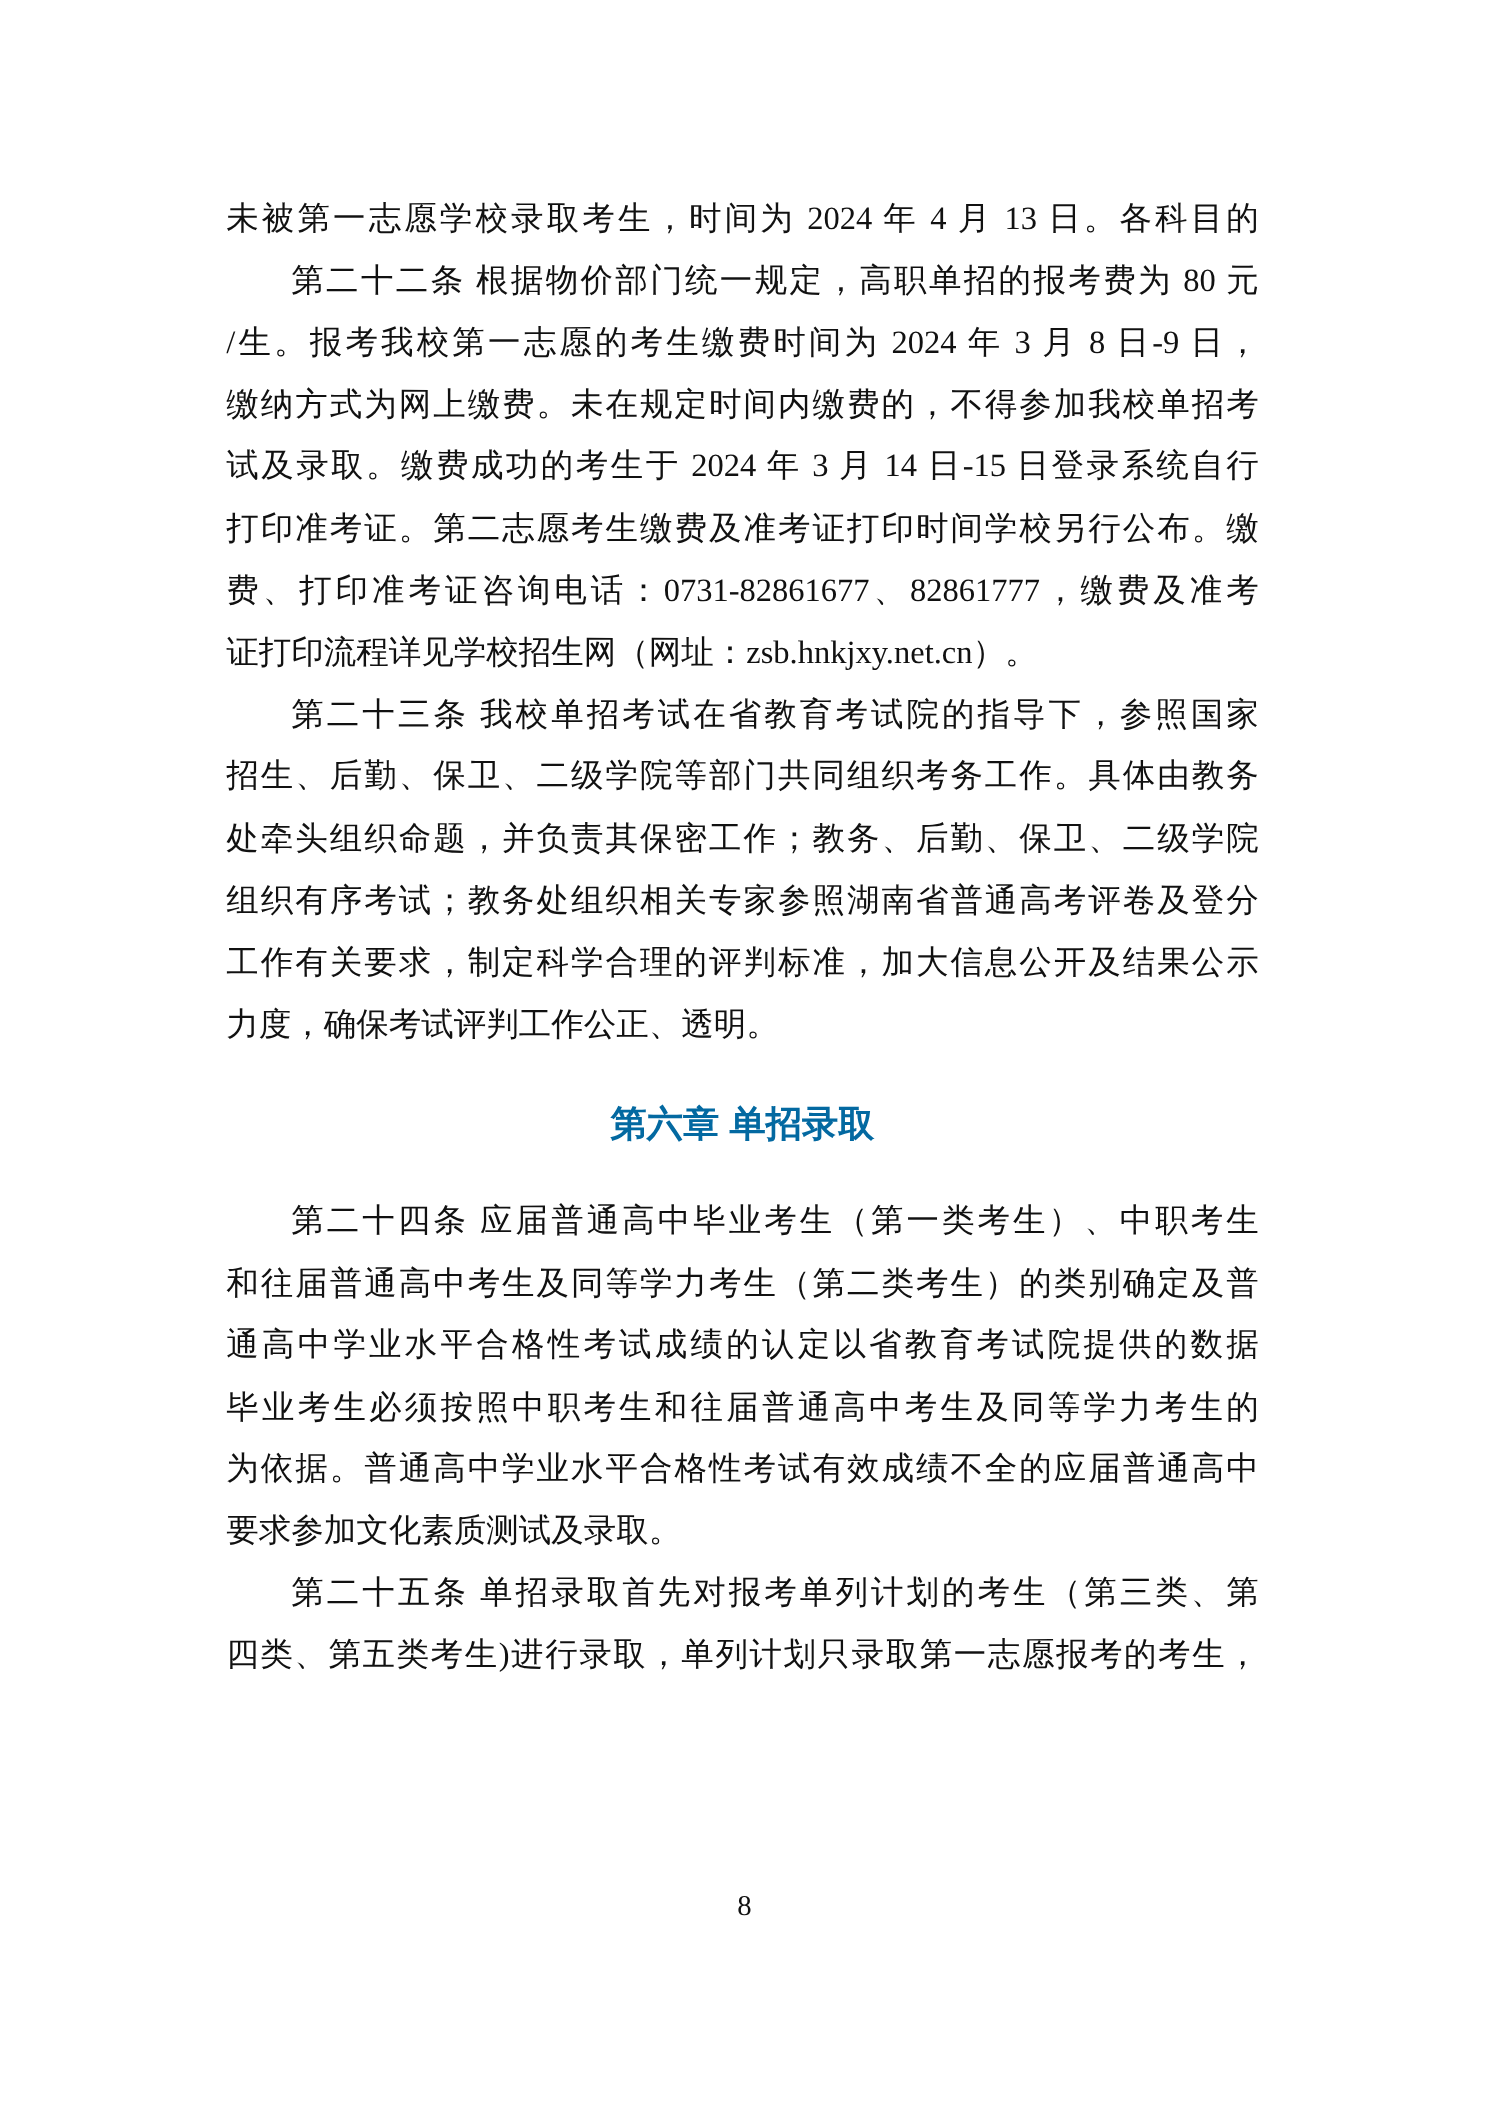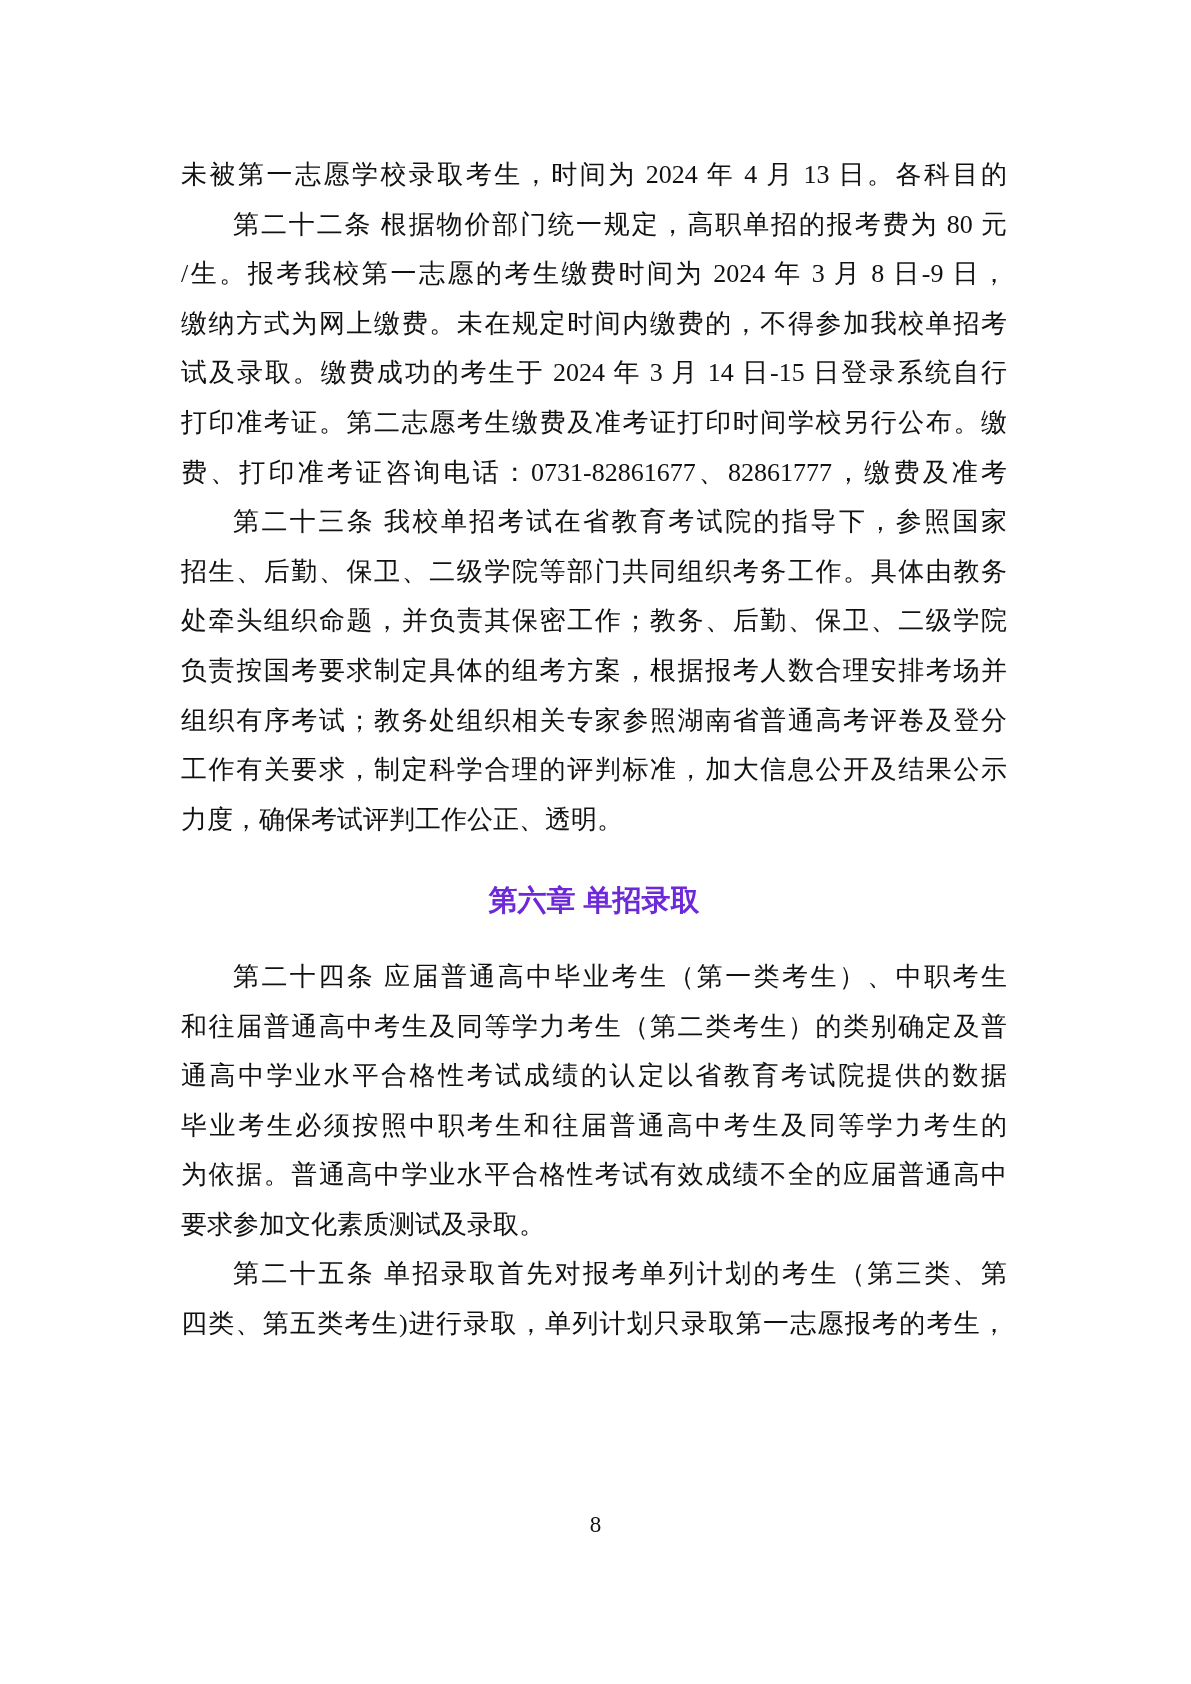--- a/index.html
+++ b/index.html
@@ -37,21 +37,21 @@
   }
   .heading {
     font-size: 29px;
     font-weight: bold;
     font-family: "Liberation Sans", "DejaVu Sans", sans-serif;
     text-align: center;
     height: 49.6px;
     line-height: 49.6px;
     margin-top: 32px;
     margin-bottom: 26px;
-    color: #6d28d9;
+    color: #0369a1;
   }
   .pagenum {
     position: absolute;
     top: 1512px;
     left: 0;
     width: 100%;
     text-align: center;
     font-size: 23px;
     color: #111111;
   }
@@ -62,24 +62,24 @@
 <div class="page">
   <div class="body-block">
 
     <div class="line j"><span class="b"></span><span>未被第一志愿学校录取考生，时间为 2024 年 4 月 13 日。各科目的</span></div>
     <div class="line j indent"><span class="b">第二十二条</span><span> 根据物价部门统一规定，高职单招的报考费为 80 元</span></div>
     <div class="line j"><span class="b"></span><span>/生。报考我校第一志愿的考生缴费时间为 2024 年 3 月 8 日-9 日，</span></div>
     <div class="line j"><span class="b"></span><span>缴纳方式为网上缴费。未在规定时间内缴费的，不得参加我校单招考</span></div>
     <div class="line j"><span class="b"></span><span>试及录取。缴费成功的考生于 2024 年 3 月 14 日-15 日登录系统自行</span></div>
     <div class="line j"><span class="b"></span><span>打印准考证。第二志愿考生缴费及准考证打印时间学校另行公布。缴</span></div>
     <div class="line j"><span class="b"></span><span>费、打印准考证咨询电话：0731-82861677、82861777，缴费及准考</span></div>
+    <div class="line"><span class="b"></span><span>证打印流程详见学校招生网（网址：zsb.hnkjxy.net.cn）。</span></div>
     <div class="line j indent"><span class="b">第二十三条</span><span> 我校单招考试在省教育考试院的指导下，参照国家</span></div>
     <div class="line j"><span class="b"></span><span>招生、后勤、保卫、二级学院等部门共同组织考务工作。具体由教务</span></div>
     <div class="line j"><span class="b"></span><span>处牵头组织命题，并负责其保密工作；教务、后勤、保卫、二级学院</span></div>
-    <div class="line j"><span class="b"></span><span>负责按国考要求制定具体的组考方案，根据报考人数合理安排考场并</span></div>
     <div class="line j"><span class="b"></span><span>组织有序考试；教务处组织相关专家参照湖南省普通高考评卷及登分</span></div>
     <div class="line j"><span class="b"></span><span>工作有关要求，制定科学合理的评判标准，加大信息公开及结果公示</span></div>
     <div class="line"><span class="b"></span><span>力度，确保考试评判工作公正、透明。</span></div>
 
     <div class="heading">第六章 单招录取</div>
 
     <div class="line j indent"><span class="b">第二十四条</span><span> 应届普通高中毕业考生（第一类考生）、中职考生</span></div>
     <div class="line j"><span class="b"></span><span>和往届普通高中考生及同等学力考生（第二类考生）的类别确定及普</span></div>
     <div class="line j"><span class="b"></span><span>通高中学业水平合格性考试成绩的认定以省教育考试院提供的数据</span></div>
     <div class="line j"><span class="b"></span><span>毕业考生必须按照中职考生和往届普通高中考生及同等学力考生的</span></div>

